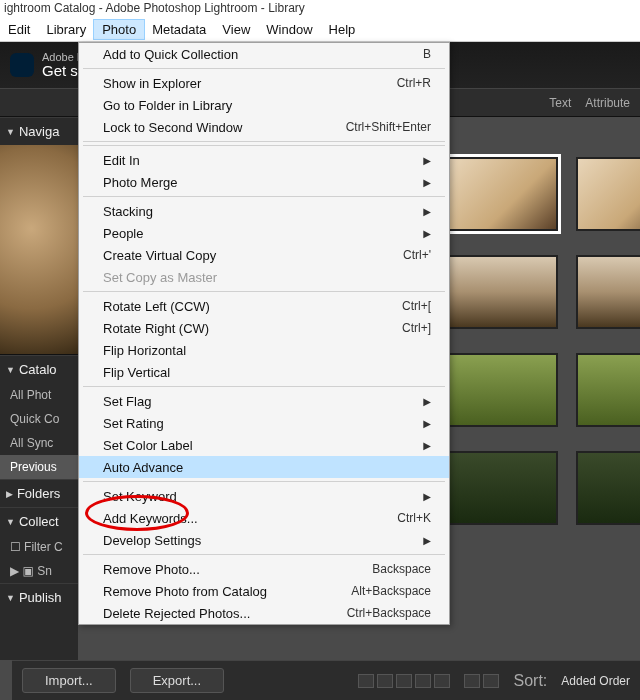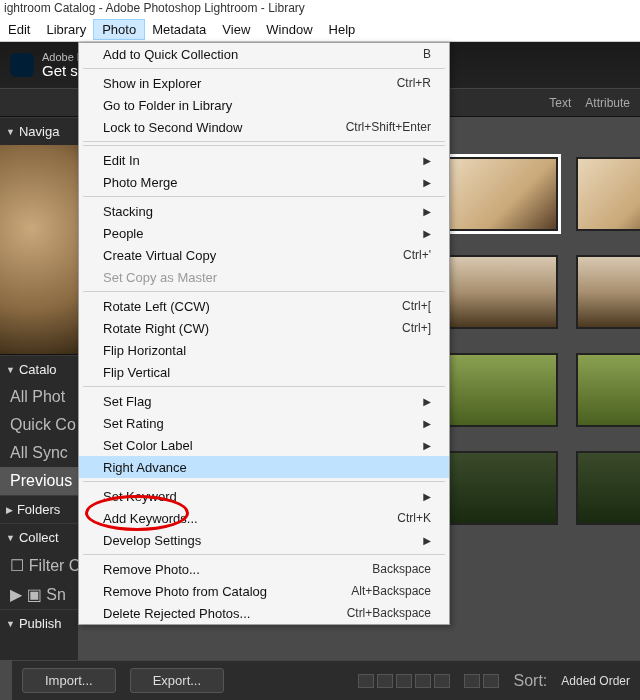--- a/index.html
+++ b/index.html
@@ -15,21 +15,21 @@
   .toprow .brand { font-size: 11px; color: #bbb; line-height: 1.1; }
   .toprow .brand .b2 { font-size: 15px; color: #fff; }
 
   .filterbar { height: 29px; background: #2d2d2d; border-top: 1px solid #444; border-bottom: 1px solid #111; display: flex; align-items: center; justify-content: flex-end; padding-right: 10px; font-size: 12px; color: #aaa; gap: 14px; }
   .filterbar span { cursor: default; }
 
   .workspace { position: absolute; top: 117px; left: 0; right: 0; bottom: 40px; display: flex; background: #4a4a4a; }
   .leftpanel { width: 78px; background: #2a2a2a; color: #ccc; font-size: 12px; display: flex; flex-direction: column; }
   .leftpanel .section { padding: 6px 6px; border-top: 1px solid #3a3a3a; color: #eee; font-size: 13px; display: flex; align-items: center; gap: 4px; }
   .leftpanel .tri { font-size: 9px; color: #ccc; }
-  .leftpanel .item { padding: 5px 10px; font-size: 16px; color: #bbb; white-space: nowrap; overflow: hidden; }
+  .leftpanel .item { padding: 5px 10px; font-size: 12px; color: #bbb; white-space: nowrap; overflow: hidden; }
   .leftpanel .item.sel { background: #555; color: #fff; }
   .leftpanel .preview { height: 210px; background: radial-gradient(circle at 40% 40%, #c9a87c 0%, #8a6a42 60%, #3a2b16 100%); margin: 0; border-bottom: 1px solid #111; }
 
   .midzone { flex: 1; position: relative; background: #4a4a4a; }
   .gridwrap { position: absolute; inset: 0; overflow: hidden; }
   .gridinner { position: absolute; left: 370px; top: 40px; display: grid; grid-template-columns: 110px 110px; gap: 24px 18px; }
   .cell { position: relative; }
   .thumb { width: 110px; height: 74px; border: 2px solid #222; background: #888; }
   .thumb.sel { outline: 3px solid #fff; }
   .thumb.fam1 { background: linear-gradient(135deg,#e8d5b8 0%, #c9a878 60%, #5a4028 100%); }
@@ -212,21 +212,21 @@
     </div>
     <div class="row">
       <span>Set Rating</span>
       <span class="arr">▶</span>
     </div>
     <div class="row">
       <span>Set Color Label</span>
       <span class="arr">▶</span>
     </div>
     <div class="row hi">
-      <span>Right Advance</span>
+      <span>Auto Advance</span>
     </div>
     <div class="sep"></div>
     <div class="row">
       <span>Set Keyword</span>
       <span class="arr">▶</span>
     </div>
     <div class="row">
       <span>Add Keywords...</span>
       <span class="shortcut">Ctrl+K</span>
     </div>

